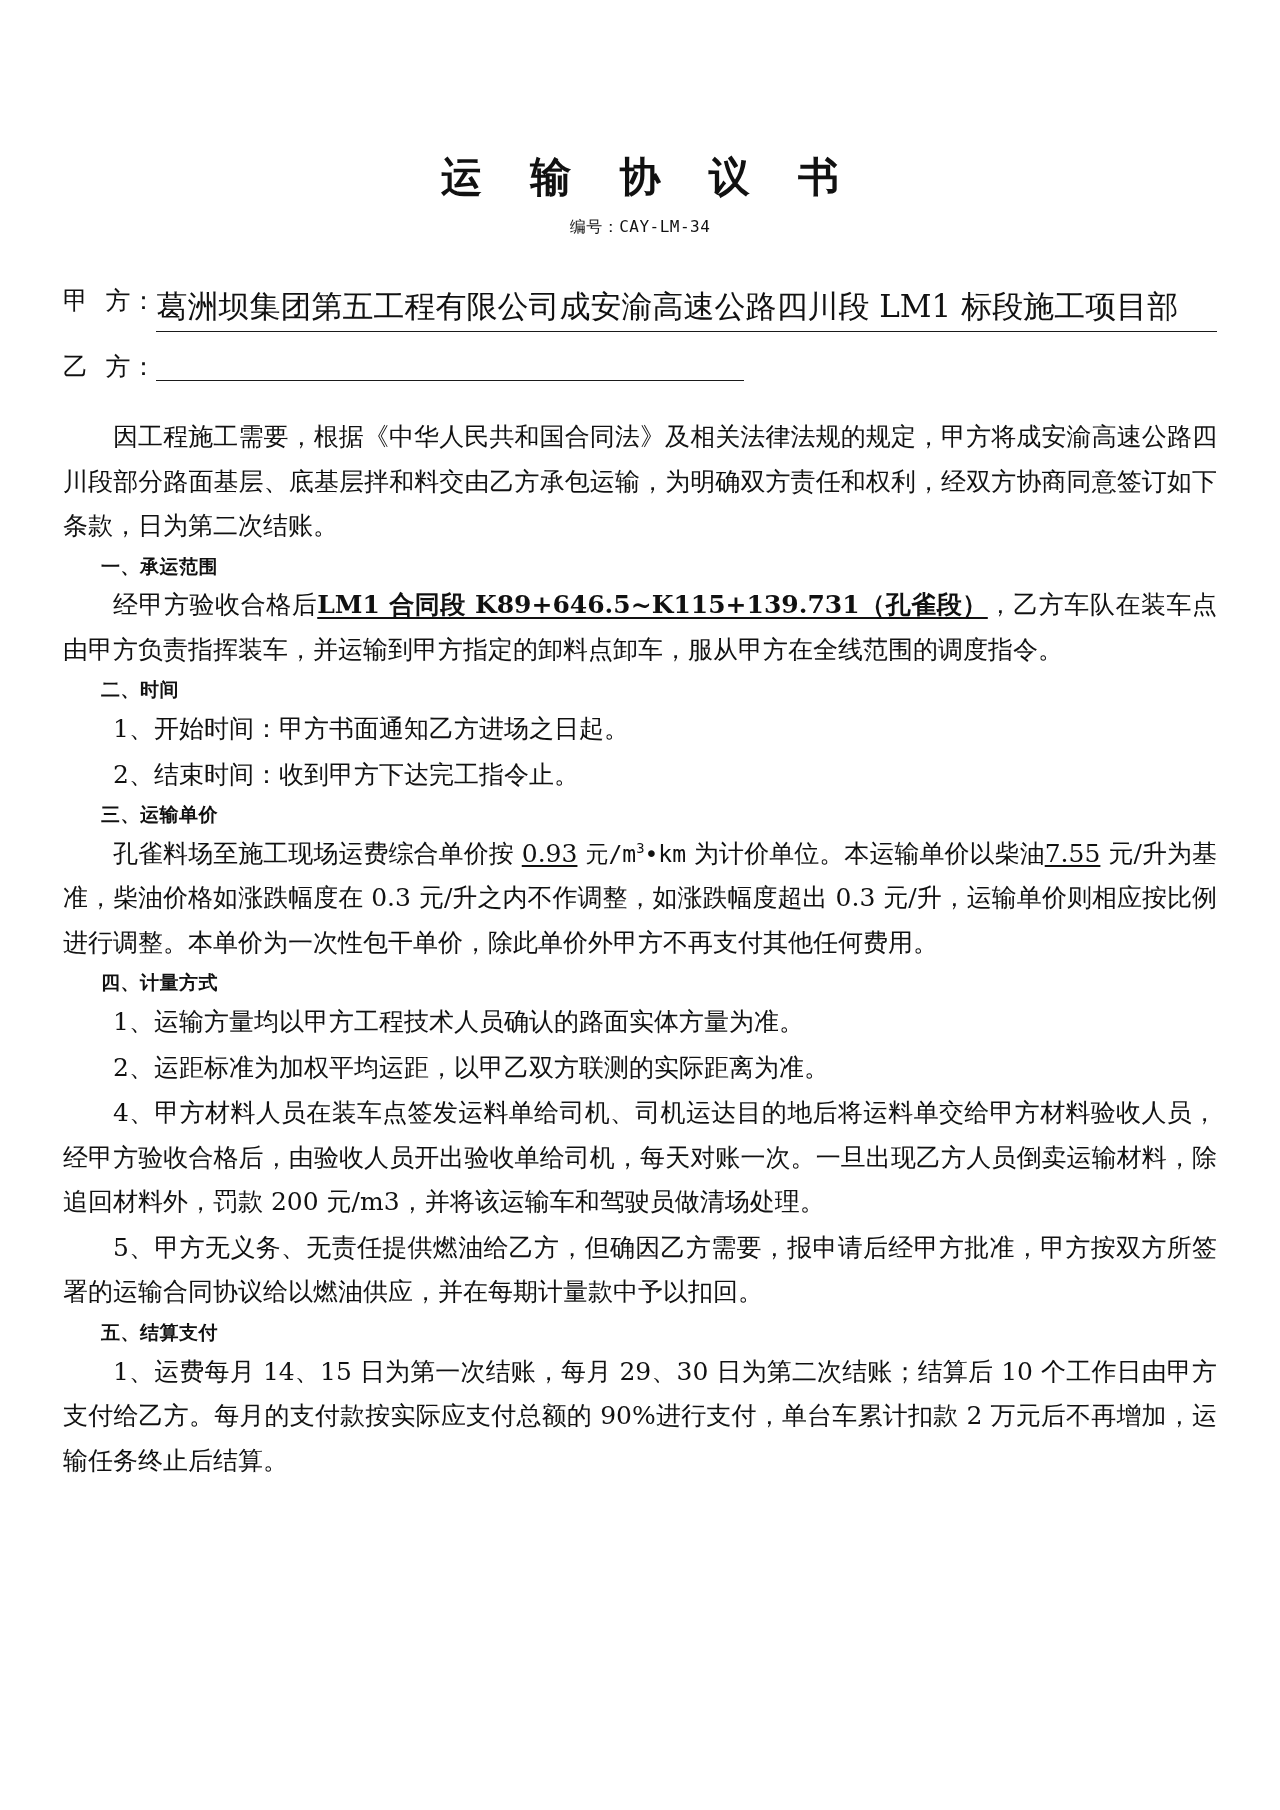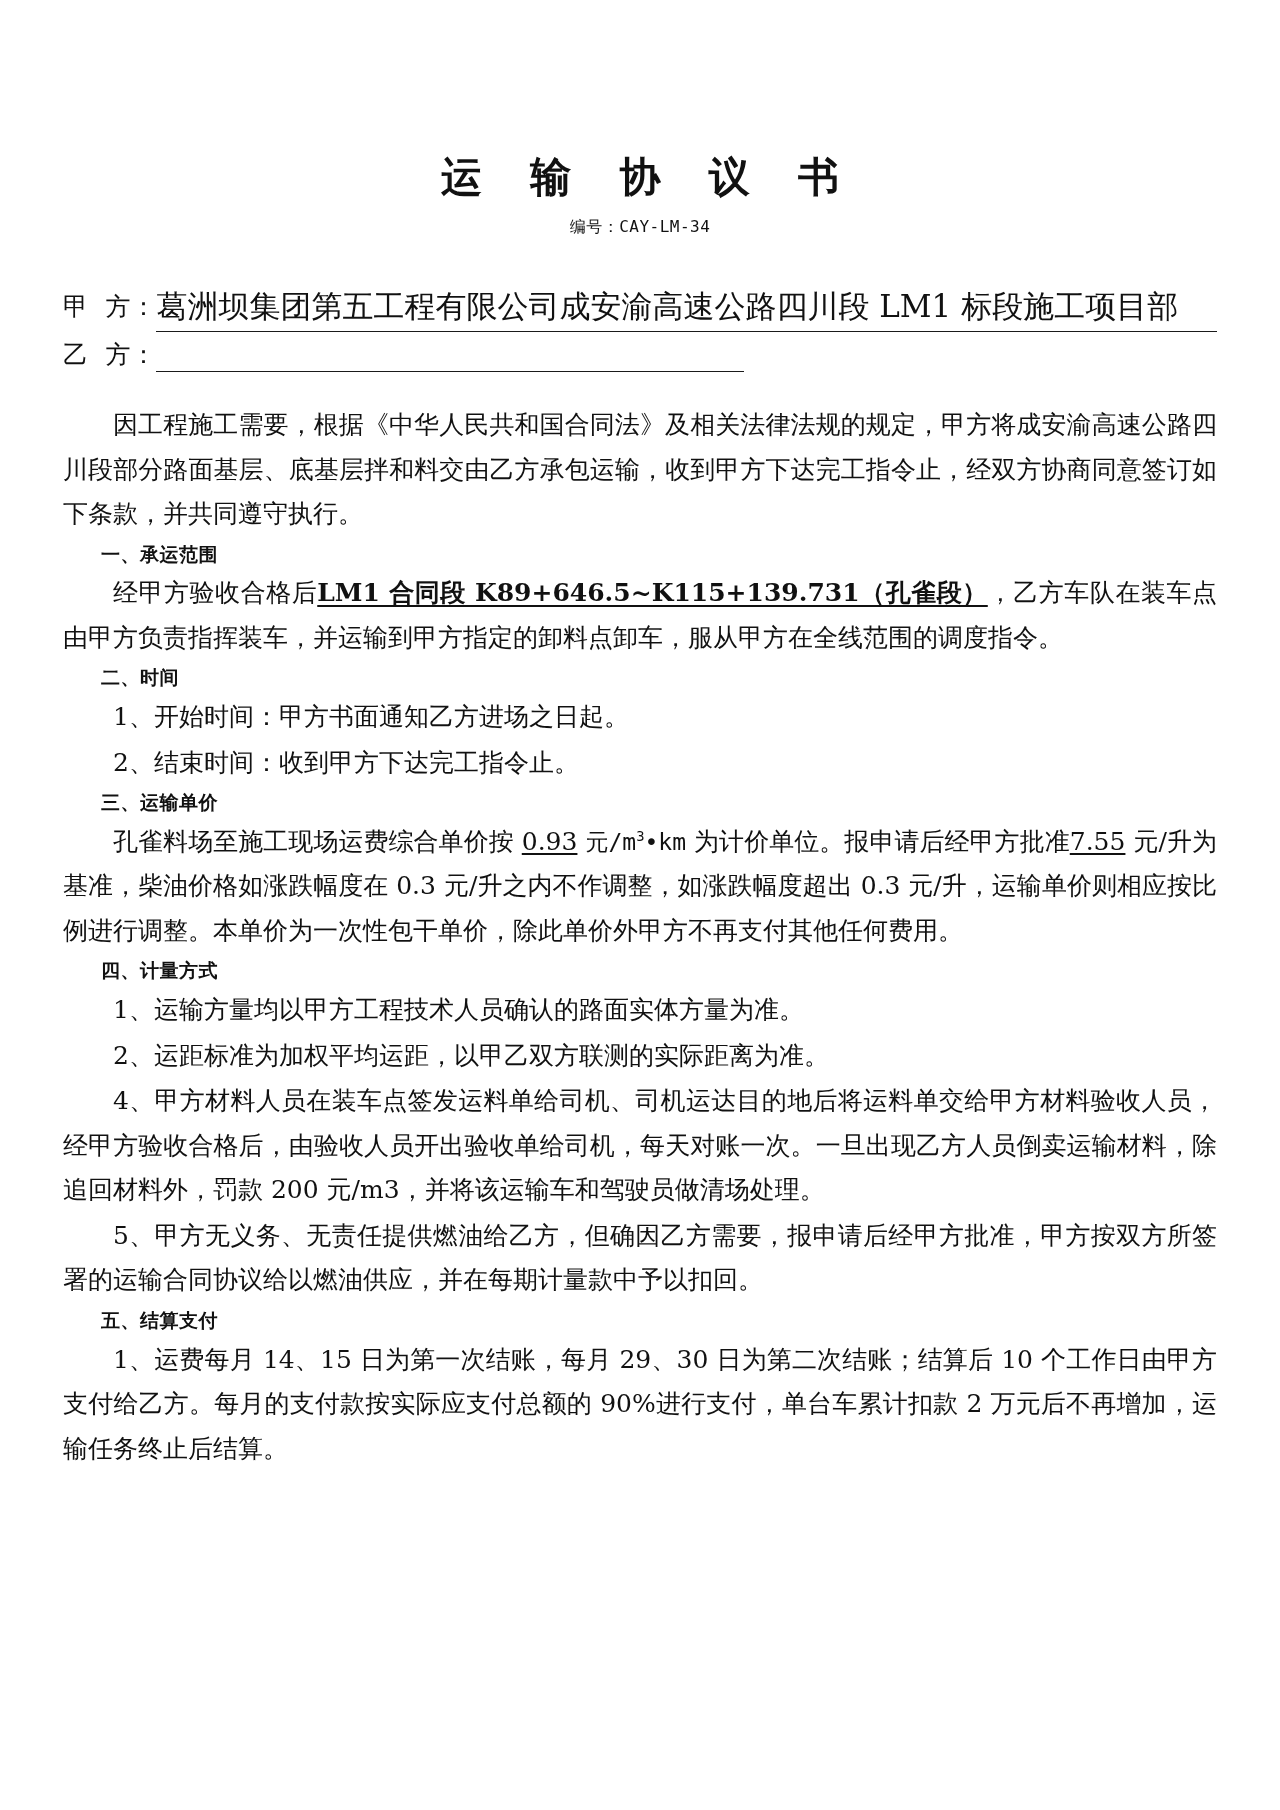--- a/index.html
+++ b/index.html
@@ -48,24 +48,24 @@
   .doc-subtitle .sub-label {
     font-family: "DejaVu Serif", "Liberation Serif", serif;
   }
 
   
   .parties {
     margin-top: 44px;
   }
   .party-row {
     display: flex;
-    align-items: center;
+    align-items: flex-start;
     font-size: 25px;
     line-height: 1.55;
-    margin-bottom: 4px;
+    margin-bottom: 16px;
   }
   .party-label {
     flex: 0 0 auto;
     white-space: pre;
     letter-spacing: 0.5px;
   }
   .party-value {
     flex: 1 1 auto;
     border-bottom: 1.6px solid #1a1a1a;
     padding-bottom: 1px;
@@ -139,31 +139,31 @@
       <span class="party-value">葛洲坝集团第五工程有限公司成安渝高速公路四川段 LM1 标段施工项目部</span>
     </div>
     <div class="party-row">
       <span class="party-label">乙  方：</span>
       <span class="party-value blank"></span>
     </div>
   </div>
 
   <div class="body-block">
 
-    <p class="para">因工程施工需要，根据《中华人民共和国合同法》及相关法律法规的规定，甲方将成安渝高速公路四川段部分路面基层、底基层拌和料交由乙方承包运输，收到甲方下达完工指令止，经双方协商同意签订如下条款，并共同遵守执行。</p>
+    <p class="para">因工程施工需要，根据《中华人民共和国合同法》及相关法律法规的规定，甲方将成安渝高速公路四川段部分路面基层、底基层拌和料交由乙方承包运输，为明确双方责任和权利，经双方协商同意签订如下条款，日为第二次结账。</p>
 
     <h2 class="section-head">一、承运范围</h2>
     <p class="para"><span>经甲方验收合格后</span><span class="bu">LM1 合同段 K89+646.5~K115+139.731（孔雀段）</span><span>，乙方车队在装车点由甲方负责指挥装车，并运输到甲方指定的卸料点卸车，服从甲方在全线范围的调度指令。</span></p>
 
     <h2 class="section-head">二、时间</h2>
     <p class="para">1、开始时间：甲方书面通知乙方进场之日起。</p>
     <p class="para">2、结束时间：收到甲方下达完工指令止。</p>
 
     <h2 class="section-head">三、运输单价</h2>
-    <p class="para"><span>孔雀料场至施工现场运费综合单价按</span> <span class="u num">0.93</span> <span class="mono"><span>元/m</span><sup class="sup3">3</sup><span>•km</span></span> <span>为计价单位。报申请后经甲方批准</span><span class="u num">7.55</span> <span>元/升为基准，柴油价格如涨跌幅度在 0.3 元/升之内不作调整，如涨跌幅度超出 0.3 元/升，运输单价则相应按比例进行调整。本单价为一次性包干单价，除此单价外甲方不再支付其他任何费用。</span></p>
+    <p class="para"><span>孔雀料场至施工现场运费综合单价按</span> <span class="u num">0.93</span> <span class="mono"><span>元/m</span><sup class="sup3">3</sup><span>•km</span></span> <span>为计价单位。本运输单价以柴油</span><span class="u num">7.55</span> <span>元/升为基准，柴油价格如涨跌幅度在 0.3 元/升之内不作调整，如涨跌幅度超出 0.3 元/升，运输单价则相应按比例进行调整。本单价为一次性包干单价，除此单价外甲方不再支付其他任何费用。</span></p>
 
     <h2 class="section-head">四、计量方式</h2>
     <p class="para">1、运输方量均以甲方工程技术人员确认的路面实体方量为准。</p>
     <p class="para">2、运距标准为加权平均运距，以甲乙双方联测的实际距离为准。</p>
     <p class="para">4、甲方材料人员在装车点签发运料单给司机、司机运达目的地后将运料单交给甲方材料验收人员，经甲方验收合格后，由验收人员开出验收单给司机，每天对账一次。一旦出现乙方人员倒卖运输材料，除追回材料外，罚款 200 元/m3，并将该运输车和驾驶员做清场处理。</p>
     <p class="para">5、甲方无义务、无责任提供燃油给乙方，但确因乙方需要，报申请后经甲方批准，甲方按双方所签署的运输合同协议给以燃油供应，并在每期计量款中予以扣回。</p>
 
     <h2 class="section-head">五、结算支付</h2>
     <p class="para">1、运费每月 14、15 日为第一次结账，每月 29、30 日为第二次结账；结算后 10 个工作日由甲方支付给乙方。每月的支付款按实际应支付总额的 90%进行支付，单台车累计扣款 2 万元后不再增加，运输任务终止后结算。</p>
 

